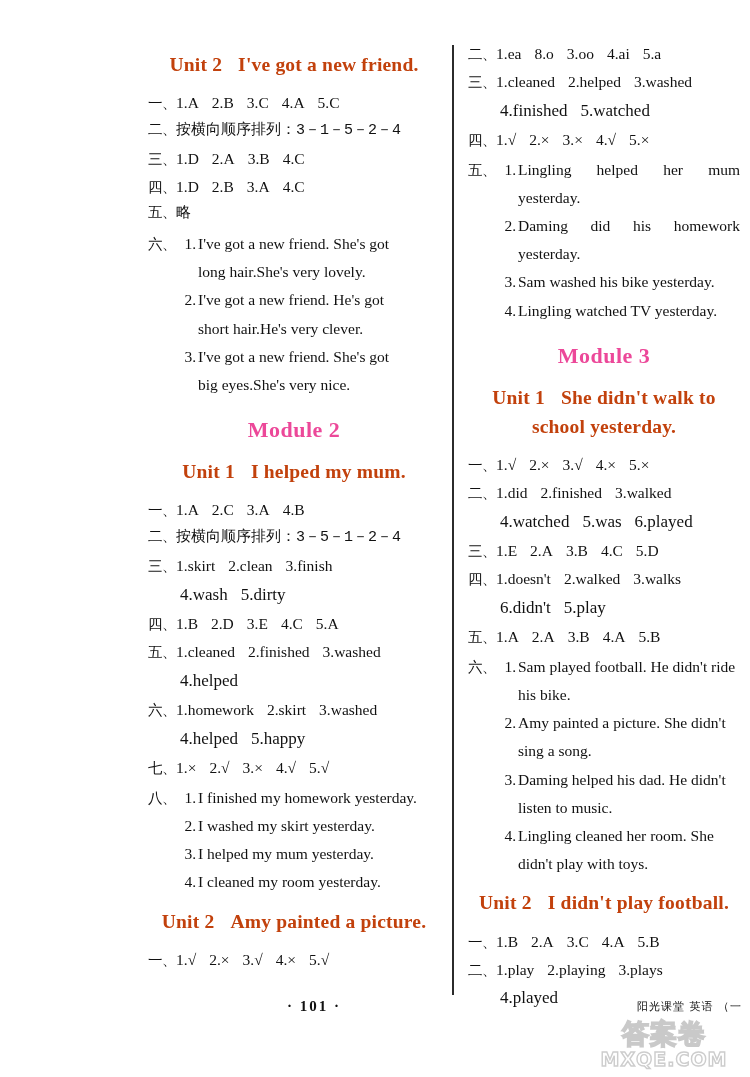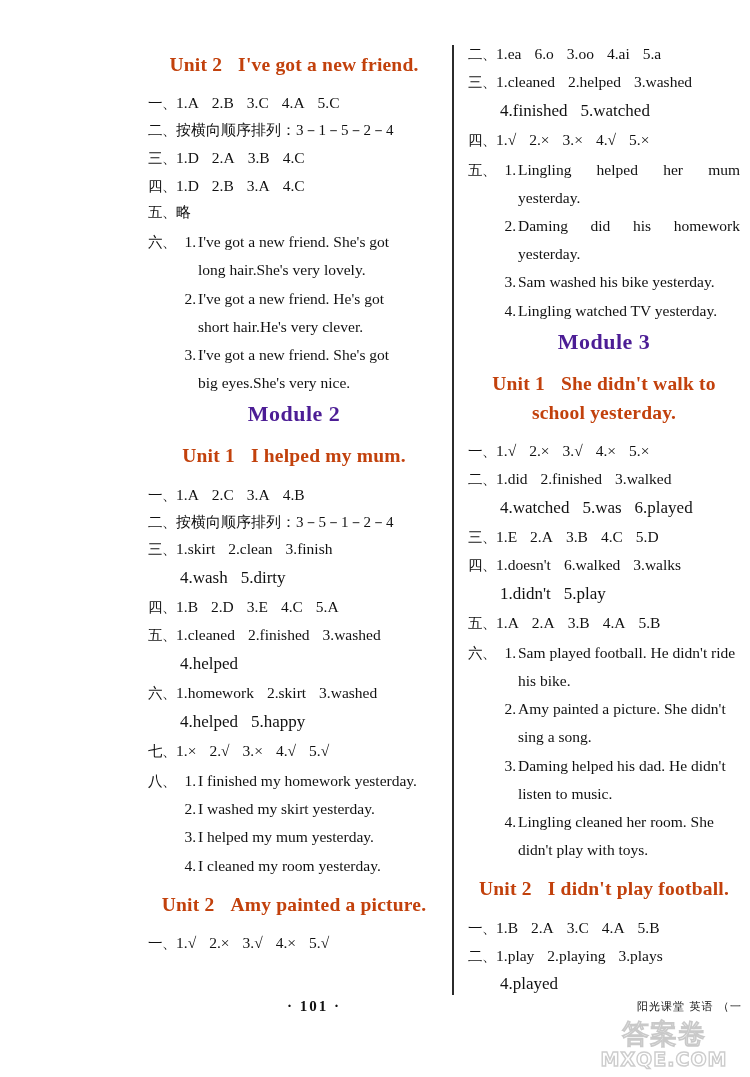--- a/index.html
+++ b/index.html
@@ -42,26 +42,26 @@
     position: absolute;
     left: 452px;
     top: 45px;
     width: 2px;
     height: 950px;
     background: #2b2b2b;
   }
 
   
   .module-head {
-    color: #4c1d95;
+    color: #ec4899;
     font-weight: bold;
     font-size: 22px;
     text-align: center;
     letter-spacing: 0.5px;
-    margin: 4px 0 14px 0;
+    margin: 18px 0 14px 0;
   }
   .unit-head {
     color: #c2410c;
     font-weight: bold;
     font-size: 19.5px;
     text-align: center;
     letter-spacing: 0.2px;
     margin: 10px 0 10px 0;
     line-height: 1.5;
   }
@@ -120,21 +120,21 @@
     flex: 1 1 auto;
     text-align: justify;
   }
   .sent-sub { padding-left: 28px; }
   .sent-cont {
     padding-left: 50px;
     font-size: 15.5px;
     line-height: 1.82;
   }
 
-  .cn { font-family: Liberation Serif, serif; font-size: 15px; }
+  .cn { font-family: Liberation Mono, monospace; font-size: 15px; }
 
   
   .footer {
     position: absolute;
     left: 0;
     top: 998px;
     width: 750px;
     height: 26px;
   }
   .page-no {
@@ -163,21 +163,21 @@
     right: 6px;
     top: 1020px;
     width: 160px;
     height: 56px;
     text-align: center;
     pointer-events: none;
   }
   .wm-cn {
     font-family: "DejaVu Sans", "Liberation Sans", sans-serif;
     font-size: 27px;
-    font-weight: normal;
+    font-weight: bold;
     letter-spacing: 1px;
     color: transparent;
     -webkit-text-stroke: 1.6px #c9c9c9;
     line-height: 1.05;
   }
   .wm-en {
     font-family: "DejaVu Sans", "Liberation Sans", sans-serif;
     font-size: 19px;
     font-weight: bold;
     letter-spacing: 1px;
@@ -355,21 +355,21 @@
             </span>
           </div>
         </div>
       </div>
     <div class="col col-right" id="col-right">
         <div class="ans-block">
           <div class="line">
             <span class="marker">二、</span>
             <span class="items">
               <span class="item">1.ea</span>
-              <span class="item">6.o</span>
+              <span class="item">8.o</span>
               <span class="item">3.oo</span>
               <span class="item">4.ai</span>
               <span class="item">5.a</span>
             </span>
           </div>
           <div class="line">
             <span class="marker">三、</span>
             <span class="items">
               <span class="item">1.cleaned</span>
               <span class="item">2.helped</span>
@@ -436,25 +436,25 @@
               <span class="item">2.A</span>
               <span class="item">3.B</span>
               <span class="item">4.C</span>
               <span class="item">5.D</span>
             </span>
           </div>
           <div class="line">
             <span class="marker">四、</span>
             <span class="items">
               <span class="item">1.doesn't</span>
-              <span class="item">6.walked</span>
+              <span class="item">2.walked</span>
               <span class="item">3.walks</span>
             </span>
           </div>
-          <div class="cont"><span class="item">1.didn't</span><span class="item">5.play</span></div>
+          <div class="cont"><span class="item">6.didn't</span><span class="item">5.play</span></div>
           <div class="line">
             <span class="marker">五、</span>
             <span class="items">
               <span class="item">1.A</span>
               <span class="item">2.A</span>
               <span class="item">3.B</span>
               <span class="item">4.A</span>
               <span class="item">5.B</span>
             </span>
           </div>

